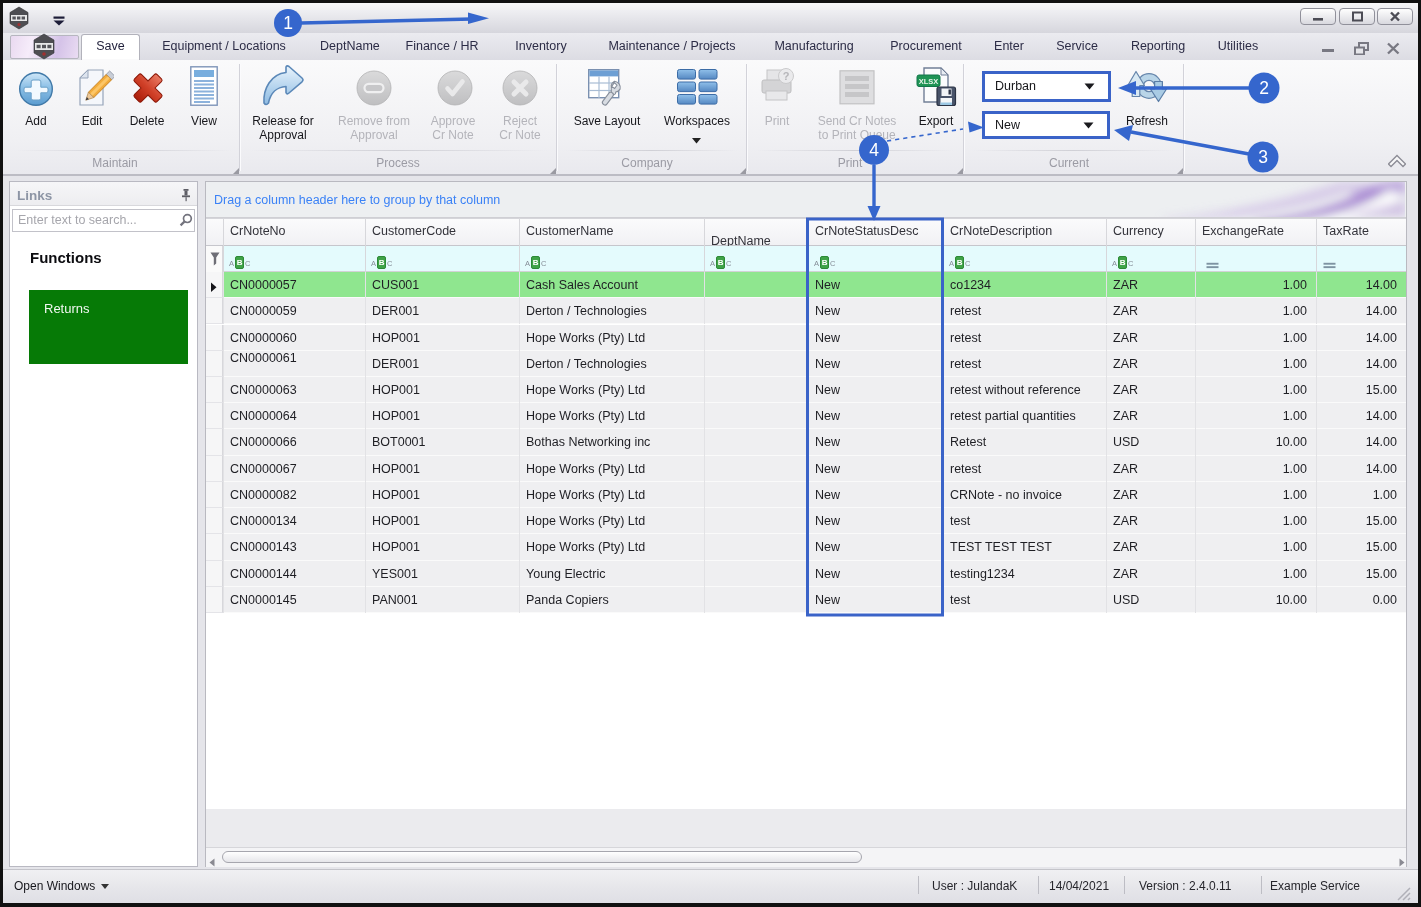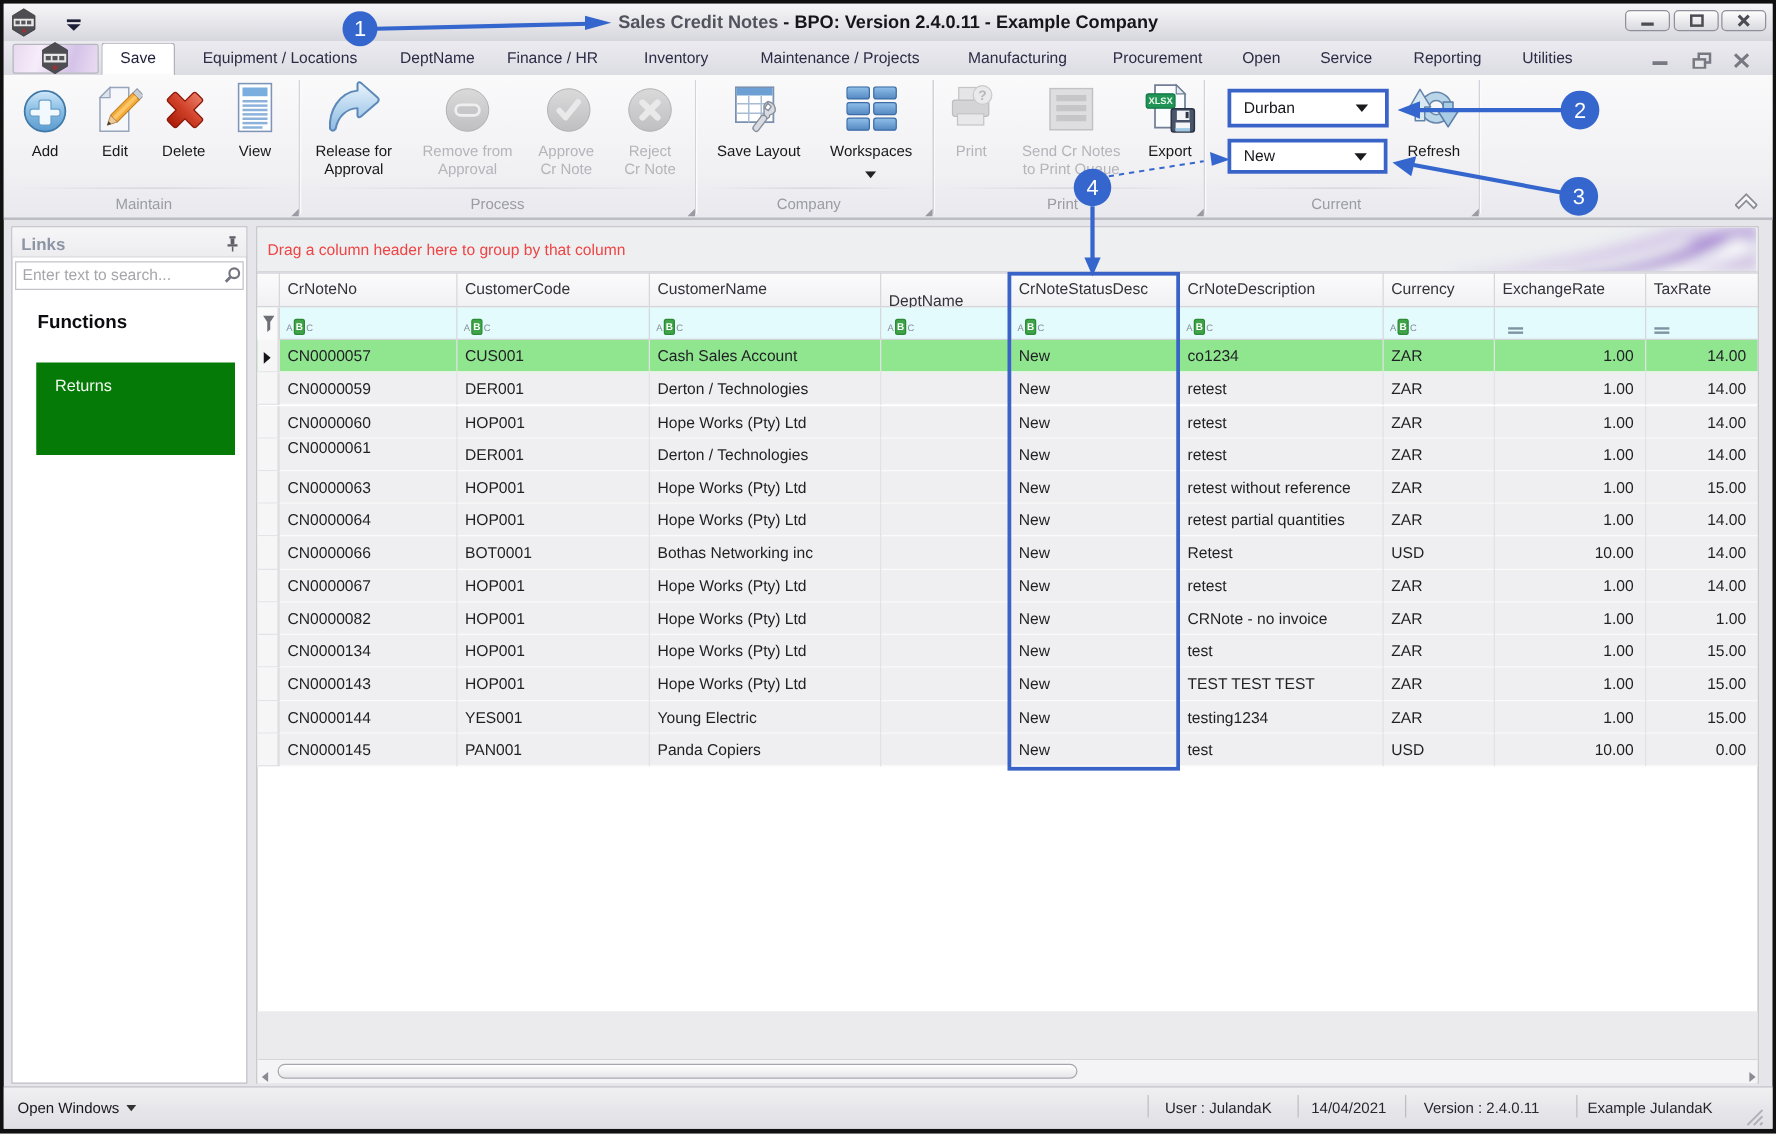--- a/index.html
+++ b/index.html
@@ -27,21 +27,20 @@
 <rect x="4.4" y="10.5" width="3.4" height="3" fill="#55555a"></rect>
         <rect x="9" y="10.5" width="3.4" height="3" fill="#55555a"></rect>
         <rect x="13.6" y="10.5" width="3.4" height="3" fill="#55555a"></rect>
 <circle cx="11" cy="18.5" r="1.6" fill="#a03030"></circle>
 </svg></div>
 <div class="abs" style="left:52px;top:13px">
 <svg width="14" height="11" viewBox="0 0 14 11">
         <rect x="1.5" y="0.5" width="11" height="2.2" fill="#1d1d38"></rect>
         <polygon points="1.5,4.4 12.5,4.4 7,9.6" fill="#1d1d38"></polygon>
       </svg></div>
-<div class="abs" style="left:3px;top:10px;width:1415px;text-align:center;font-size:14.5px;font-weight:bold;color:#16161a"><span style="color:#53535e">Sales Credit Notes</span><span> - BPO: Version 2.4.0.11 - Example Company</span></div>
 
 <div class="abs" style="left:1300px;top:8px;width:36px;height:17px;border:1px solid #90909a;border-radius:4px;background:linear-gradient(#fefefe,#d9d9df)"><svg width="34" height="15">
         <rect x="12" y="9" width="10" height="2.6" fill="#4c4c55"></rect>
       </svg></div>
 <div class="abs" style="left:1339px;top:8px;width:36px;height:17px;border:1px solid #90909a;border-radius:4px;background:linear-gradient(#fefefe,#d9d9df)"><svg width="34" height="15">
         <rect x="13" y="3.5" width="9" height="8" fill="none" stroke="#4c4c55" stroke-width="2"></rect>
       </svg></div>
 <div class="abs" style="left:1377px;top:8px;width:36px;height:17px;border:1px solid #90909a;border-radius:4px;background:linear-gradient(#fefefe,#d9d9df)"><svg width="34" height="15">
         <path d="M13 3.5 L21 11.5 M21 3.5 L13 11.5" stroke="#4c4c55" stroke-width="2.4"></path>
       </svg></div>
@@ -59,21 +58,21 @@
       </svg></div>
 <div class="abs" style="left:81px;top:34px;width:59px;height:26px;background:#fff;border:1px solid #b2b2bb;border-bottom:none;border-radius:3px 3px 0 0"></div>
 <div class="tab" style="left:81px;width:59px;color:#1f1f3a">Save</div>
 <div class="tab" style="left:159px;width:130px">Equipment / Locations</div>
 <div class="tab" style="left:320px;width:54px">DeptName</div>
 <div class="tab" style="left:405px;width:74px">Finance / HR</div>
 <div class="tab" style="left:511px;width:60px">Inventory</div>
 <div class="tab" style="left:603px;width:138px">Maintenance / Projects</div>
 <div class="tab" style="left:772px;width:84px">Manufacturing</div>
 <div class="tab" style="left:887px;width:78px">Procurement</div>
-<div class="tab" style="left:992px;width:34px">Open</div>
+<div class="tab" style="left:992px;width:34px">Enter</div>
 <div class="tab" style="left:1055px;width:44px">Service</div>
 <div class="tab" style="left:1128px;width:60px">Reporting</div>
 <div class="tab" style="left:1215px;width:46px">Utilities</div>
 <div class="abs" style="left:1318px;top:40px"><svg width="90" height="15" viewBox="0 0 90 15">
         <rect x="4" y="9" width="12" height="3" fill="#787882"></rect>
         <rect x="41" y="3" width="9" height="7" fill="none" stroke="#787882" stroke-width="2"></rect>
         <rect x="37" y="7.5" width="9" height="7" fill="#e6e6ea" stroke="#787882" stroke-width="2"></rect>
         <path d="M70 3.5 L80.5 13.5 M80.5 3.5 L70 13.5" stroke="#787882" stroke-width="2.4"></path>
       </svg></div>
 
@@ -333,21 +332,21 @@
 <g mask="url(#fm)">
 <g filter="url(#bl)">
 <path d="M60 36 C140 30 190 16 240 0 L270 0 C220 24 150 36 70 40 Z" fill="#cdbbe4" opacity="0.7"></path>
 <path d="M150 40 C210 34 245 20 270 6 L288 8 C262 26 220 38 165 44 Z" fill="#9a74cc" opacity="0.8"></path>
 <path d="M190 42 C245 36 272 24 292 10 L302 14 C282 30 245 42 205 48 Z" fill="#fff" opacity="0.95"></path>
 <path d="M250 10 C270 2 288 -2 306 -2 L306 14 C288 6 268 8 252 14 Z" fill="#a888d4" opacity="0.7"></path>
 <path d="M240 34 C270 28 292 22 306 18 L306 34 Z" fill="#bfa6dc" opacity="0.6"></path>
 </g>
       </g>
     </svg>
-<div class="abs" style="left:214px;top:193px;font-size:12.5px;color:#ef4444">Drag a column header here to group by that column</div>
+<div class="abs" style="left:214px;top:193px;font-size:12.5px;color:#3b82f6">Drag a column header here to group by that column</div>
 <div class="abs" style="left:206px;top:218px;width:1200px;height:28px;background:linear-gradient(#fbfbfc,#f1f1f4);border-bottom:1px solid #c6c6cc;border-top:1px solid #d5d5da"></div>
 <div class="abs hdr" style="left:223px;top:218px;width:142px">CrNoteNo</div>
 <div class="abs hdr" style="left:365px;top:218px;width:154px">CustomerCode</div>
 <div class="abs hdr" style="left:519px;top:218px;width:185px">CustomerName</div>
 <div class="abs hdr" style="left:704px;top:228px;width:93px">DeptName</div>
 <div class="abs hdr" style="left:808px;top:218px;width:135px">CrNoteStatusDesc</div>
 <div class="abs hdr" style="left:943px;top:218px;width:163px">CrNoteDescription</div>
 <div class="abs hdr" style="left:1106px;top:218px;width:89px">Currency</div>
 <div class="abs hdr" style="left:1195px;top:218px;width:121px">ExchangeRate</div>
 <div class="abs hdr" style="left:1316px;top:218px;width:90px">TaxRate</div>
@@ -653,21 +652,21 @@
 <div class="abs" style="left:14px;top:879px;font-size:12px;color:#17171c">Open Windows <svg width="9" height="6" style="margin-left:2px">
         <polygon points="0,0 8,0 4,5" fill="#333"></polygon>
       </svg></div>
 <div class="abs" style="left:932px;top:879px;font-size:12px;color:#26262c">User : JulandaK</div>
 <div class="abs" style="left:918px;top:876px;width:1px;height:18px;background:#bdbdc4"></div>
     <div class="abs" style="left:1038px;top:876px;width:1px;height:18px;background:#bdbdc4"></div>
 <div class="abs" style="left:1049px;top:879px;font-size:12px;color:#26262c">14/04/2021</div>
 <div class="abs" style="left:1124px;top:876px;width:1px;height:18px;background:#bdbdc4"></div>
 <div class="abs" style="left:1139px;top:879px;font-size:12px;color:#26262c">Version : 2.4.0.11</div>
 <div class="abs" style="left:1261px;top:876px;width:1px;height:18px;background:#bdbdc4"></div>
-<div class="abs" style="left:1270px;top:879px;font-size:12px;color:#26262c">Example JulandaK</div>
+<div class="abs" style="left:1270px;top:879px;font-size:12px;color:#26262c">Example Service</div>
 <div class="abs" style="left:1394px;top:884px"><svg width="18" height="18" viewBox="0 0 18 18">
         <path d="M16 4 L4 16 M16 9 L9 16 M16 14 L14 16" stroke="#b0b0b8" stroke-width="1.5"></path>
       </svg></div>
 
 <svg class="abs" style="left:0;top:0;z-index:60;pointer-events:none" width="1421" height="907" viewBox="0 0 1421 907">
 <g fill="#3566cd">
 <circle cx="288" cy="23" r="14"></circle>
 <circle cx="1264" cy="88" r="15.5"></circle>
 <circle cx="1263" cy="157" r="15.5"></circle>
 <circle cx="874" cy="150" r="15"></circle>

